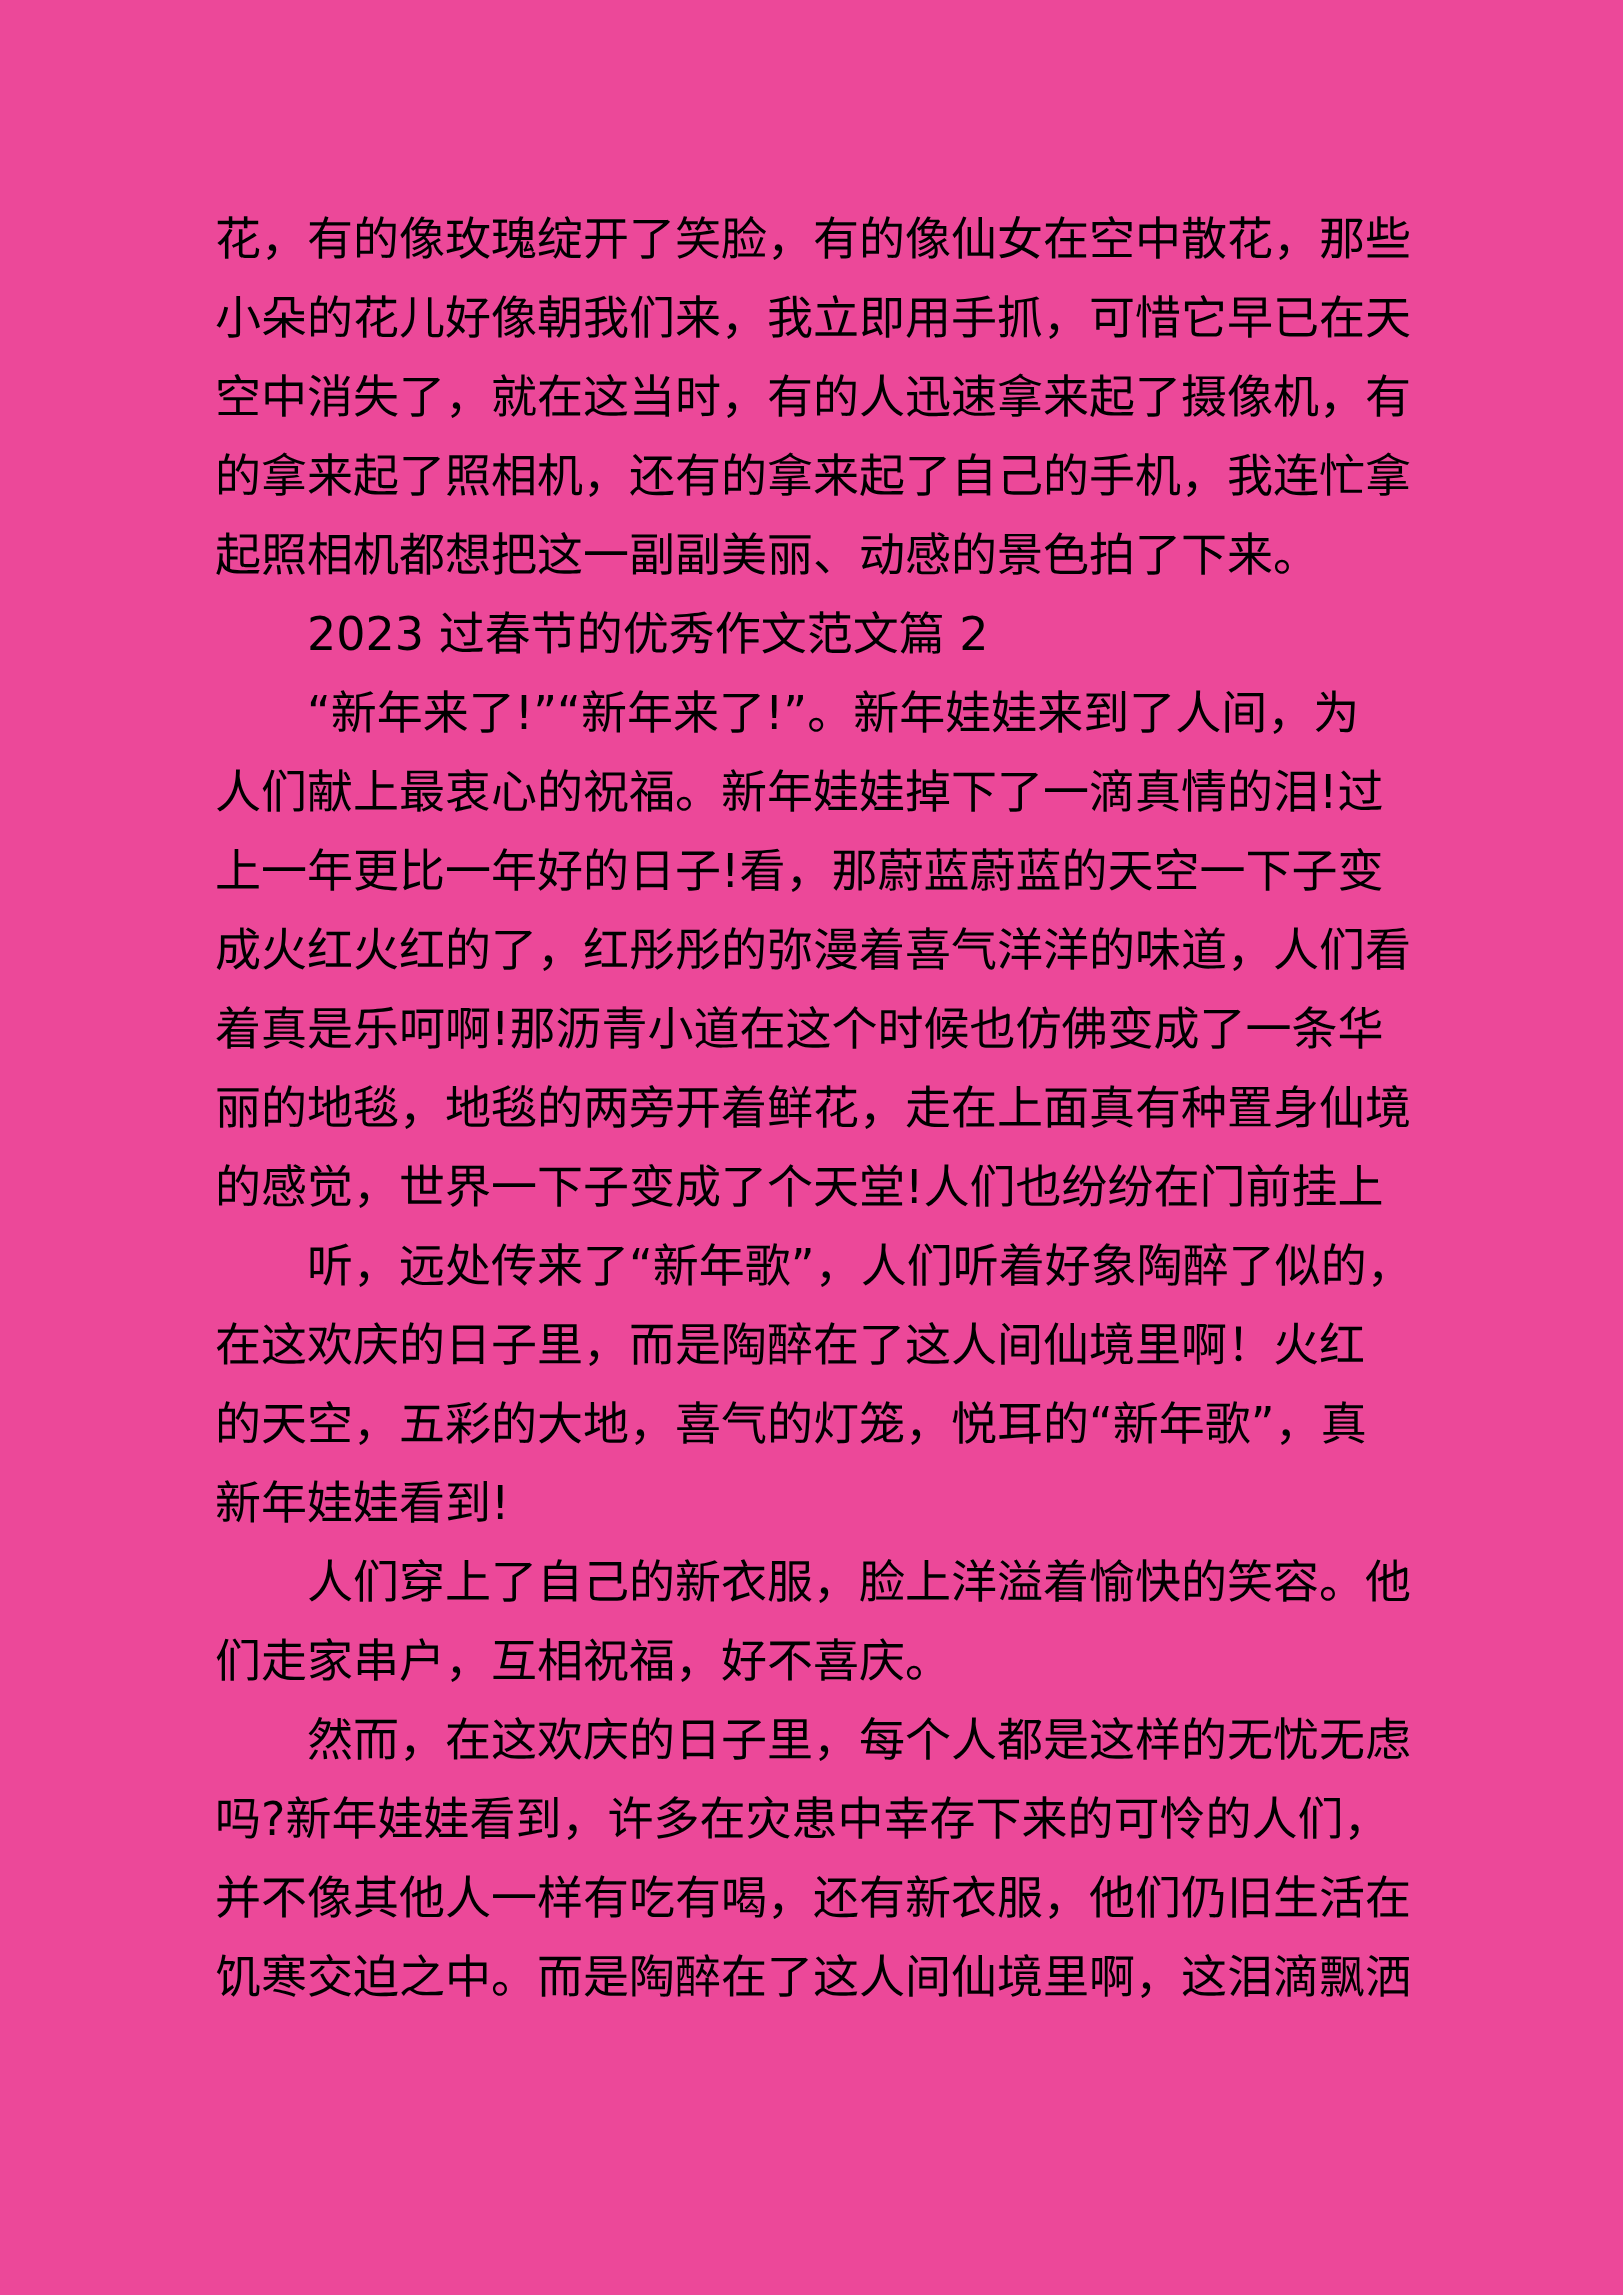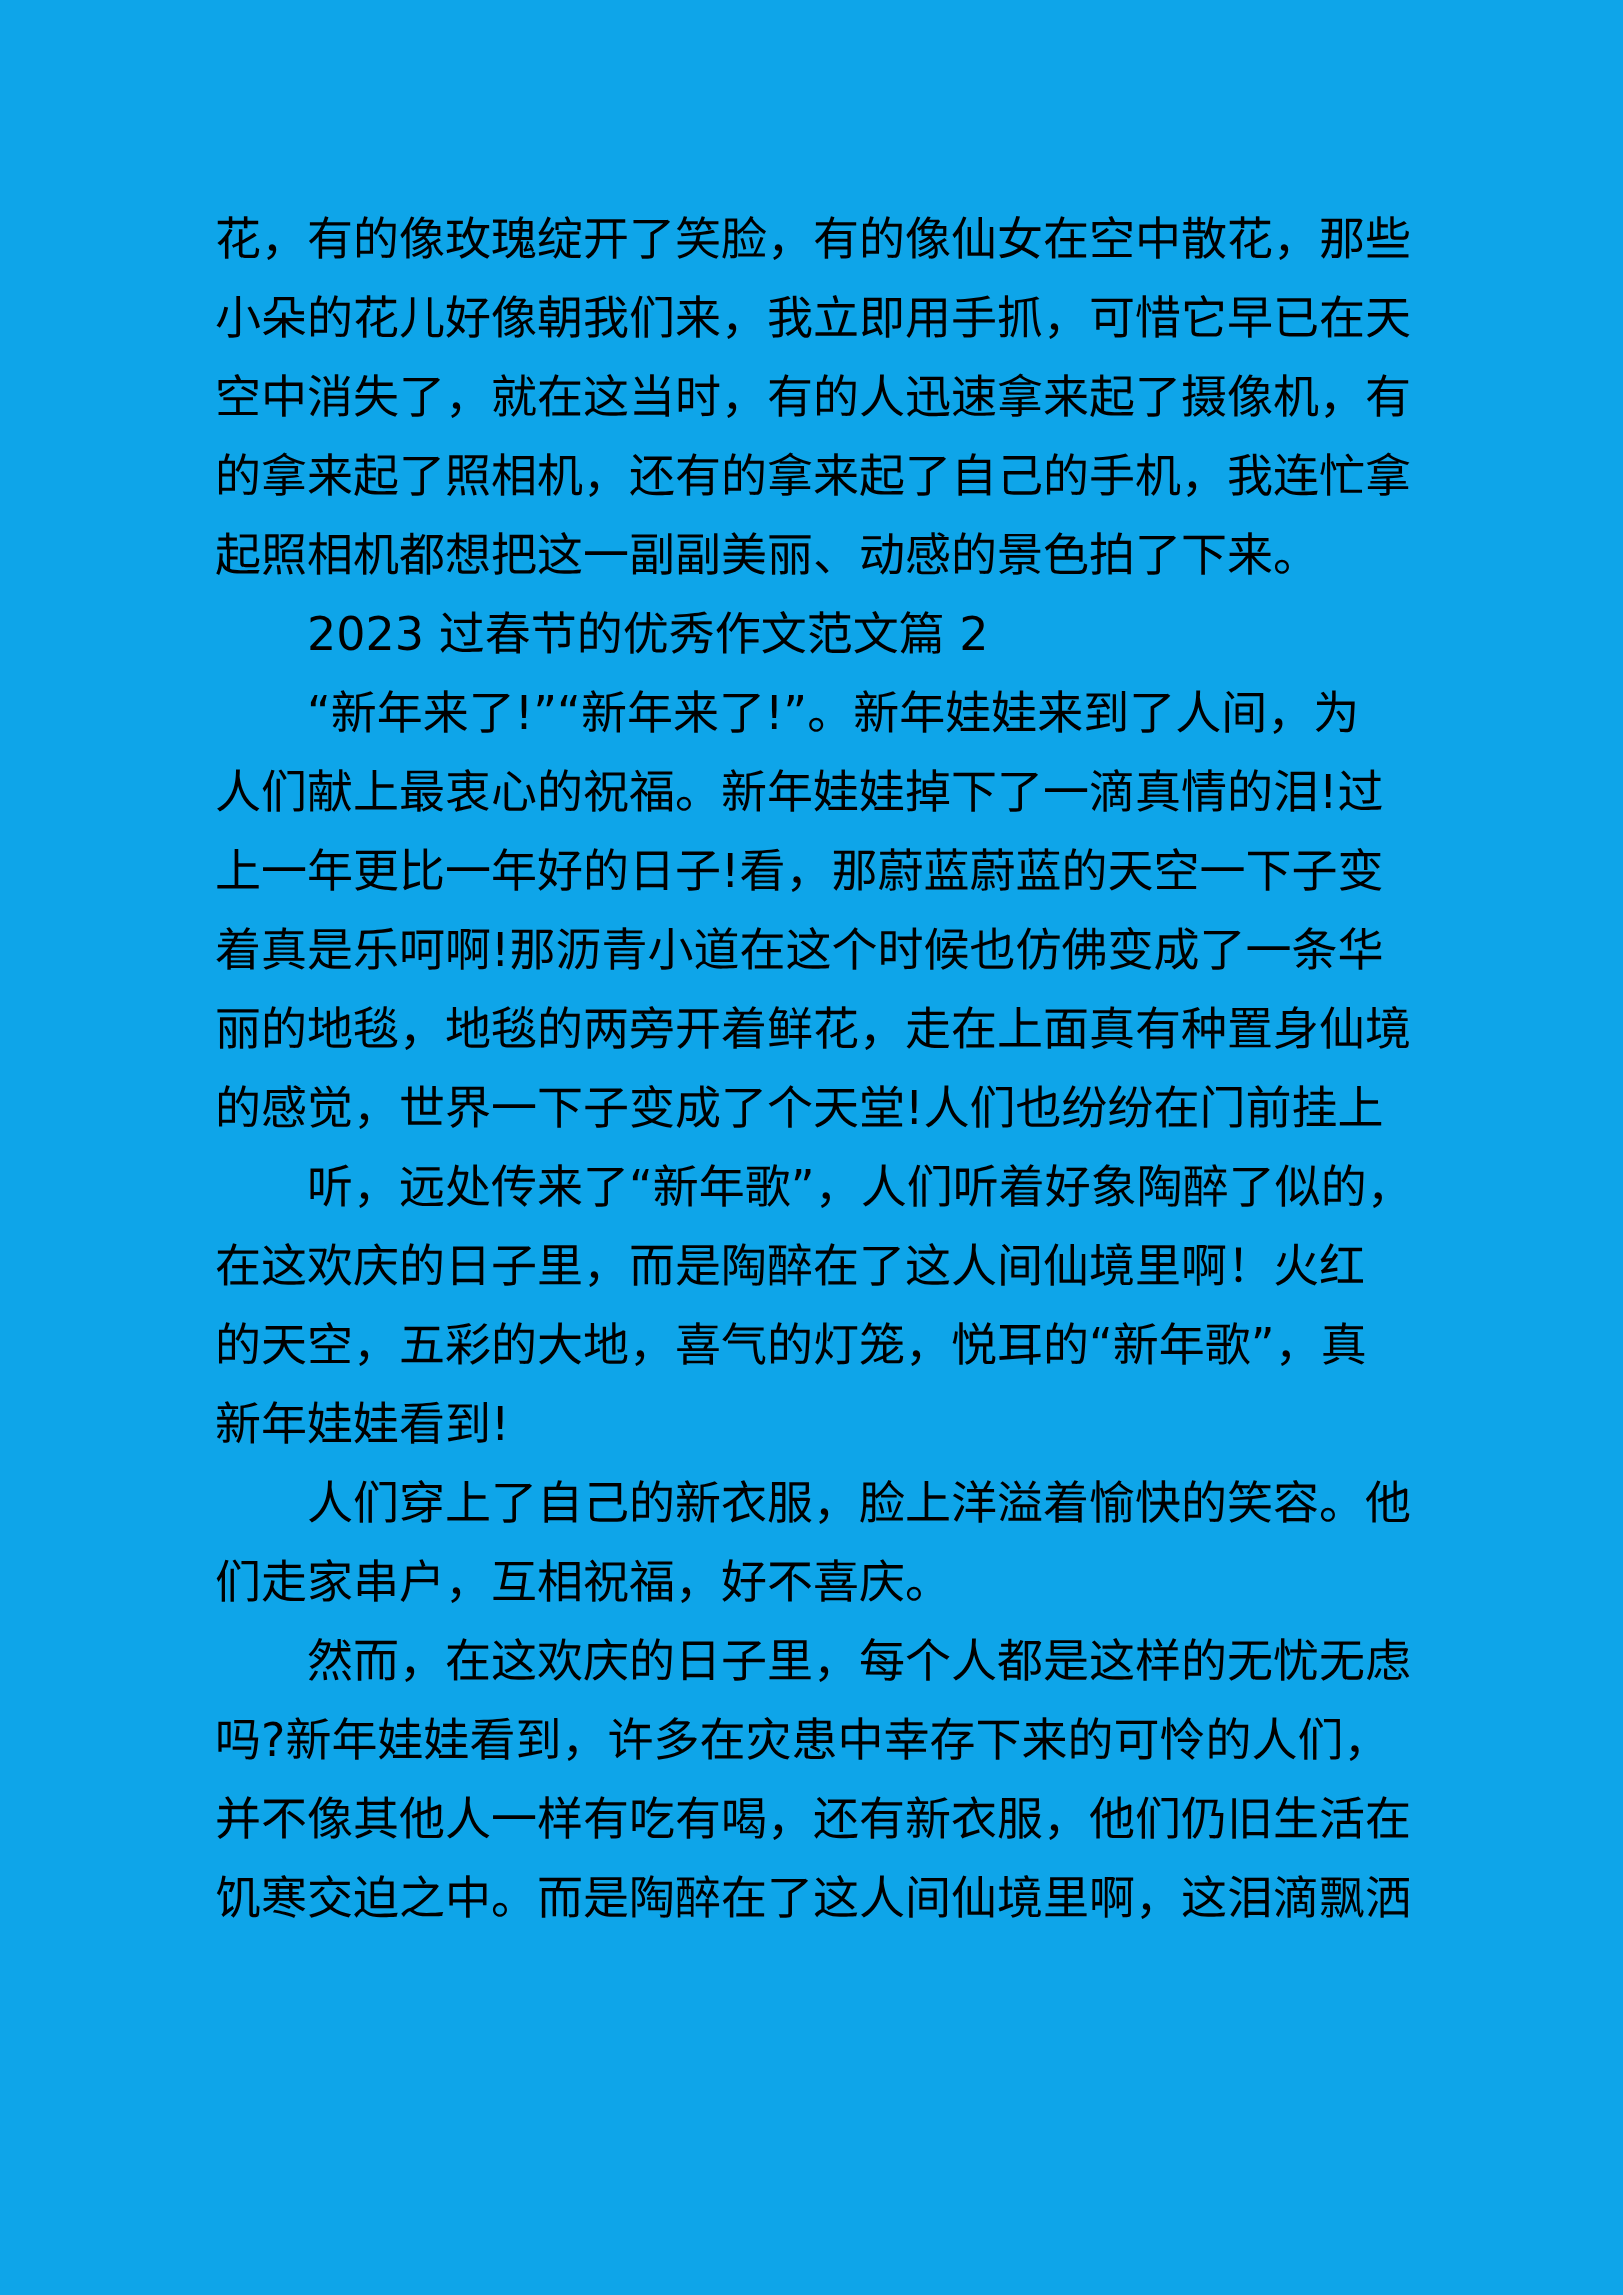--- a/index.html
+++ b/index.html
@@ -4,21 +4,21 @@
 <style>
   html, body {
     margin: 0;
     padding: 0;
     background: #ffffff;
   }
   .page {
     position: relative;
     width: 1623px;
     height: 2295px;
-    background: #0ea5e9;
+    background: #ec4899;
     overflow: hidden;
   }
   .text-block {
     position: absolute;
     left: 215px;
     top: 200px;
     width: 1195px;
   }
   .line {
     font-family: "DejaVu Sans", sans-serif;
@@ -38,20 +38,21 @@
   <div class="text-block">
     <div class="line">花，有的像玫瑰绽开了笑脸，有的像仙女在空中散花，那些</div>
     <div class="line">小朵的花儿好像朝我们来，我立即用手抓，可惜它早已在天</div>
     <div class="line">空中消失了，就在这当时，有的人迅速拿来起了摄像机，有</div>
     <div class="line">的拿来起了照相机，还有的拿来起了自己的手机，我连忙拿</div>
     <div class="line">起照相机都想把这一副副美丽、动感的景色拍了下来。</div>
     <div class="line">　　2023 过春节的优秀作文范文篇 2</div>
     <div class="line">　　“新年来了!”“新年来了!”。新年娃娃来到了人间，为</div>
     <div class="line">人们献上最衷心的祝福。新年娃娃掉下了一滴真情的泪!过</div>
     <div class="line">上一年更比一年好的日子!看，那蔚蓝蔚蓝的天空一下子变</div>
+    <div class="line">成火红火红的了，红彤彤的弥漫着喜气洋洋的味道，人们看</div>
     <div class="line">着真是乐呵啊!那沥青小道在这个时候也仿佛变成了一条华</div>
     <div class="line">丽的地毯，地毯的两旁开着鲜花，走在上面真有种置身仙境</div>
     <div class="line">的感觉，世界一下子变成了个天堂!人们也纷纷在门前挂上</div>
     <div class="line">　　听，远处传来了“新年歌”，人们听着好象陶醉了似的，</div>
     <div class="line">在这欢庆的日子里，而是陶醉在了这人间仙境里啊！火红</div>
     <div class="line">的天空，五彩的大地，喜气的灯笼，悦耳的“新年歌”，真</div>
     <div class="line">新年娃娃看到!</div>
     <div class="line">　　人们穿上了自己的新衣服，脸上洋溢着愉快的笑容。他</div>
     <div class="line">们走家串户，互相祝福，好不喜庆。</div>
     <div class="line">　　然而，在这欢庆的日子里，每个人都是这样的无忧无虑</div>

